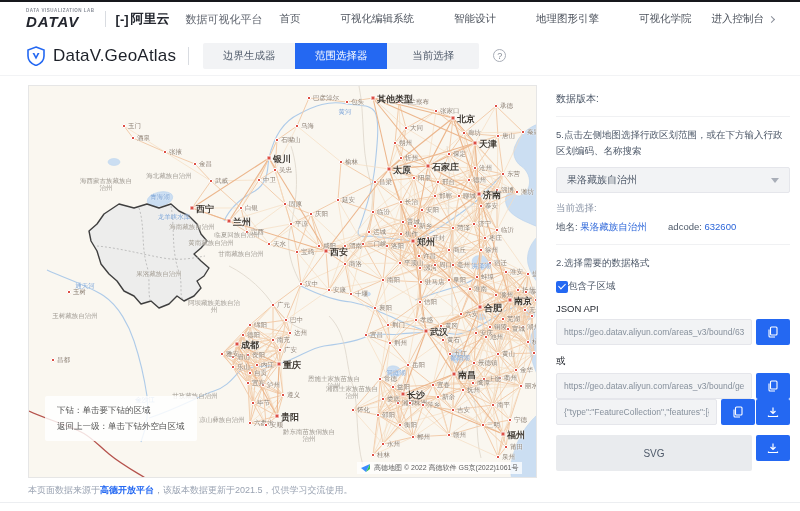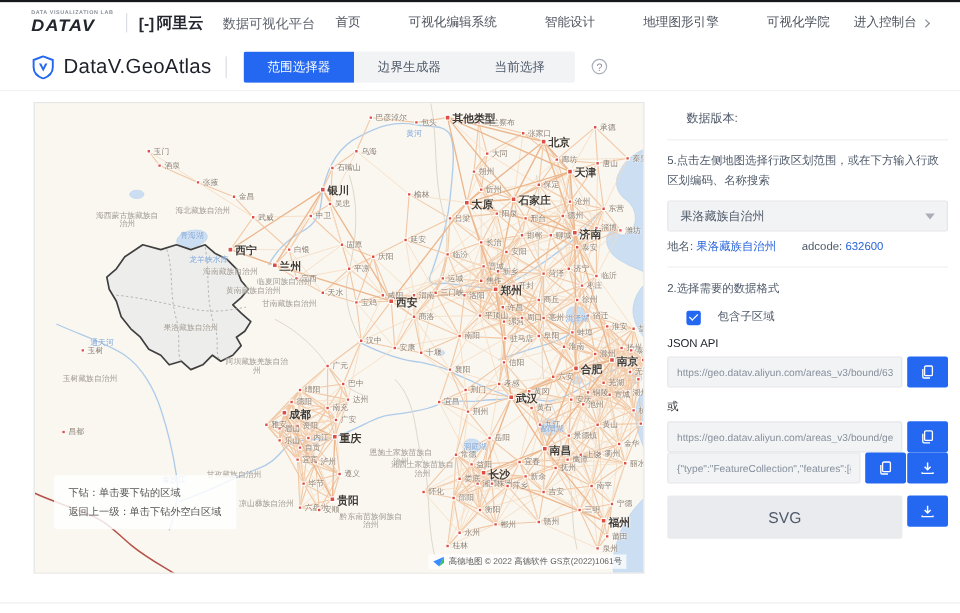--- a/index.html
+++ b/index.html
@@ -54,21 +54,21 @@
   .water-label { position:absolute; transform:translate(-50%,-50%); font-size:6.5px; color:#7fa6d6;
     white-space:nowrap; text-shadow:0 0 2px #fff; }
   .map-tip { position:absolute; left:16px; bottom:36px; background:rgba(255,255,255,.82);
     padding:7px 12px; font-size:8.5px; color:#555; line-height:1.8; border-radius:2px; }
   .map-tip b { font-weight:normal; color:#555; }
   .attribution { position:absolute; left:328px; bottom:3px; display:flex; align-items:center; gap:3px;
     background:rgba(255,255,255,.75); padding:1px 4px; font-size:7px; color:#595959; white-space:nowrap; }
 
   
   .sidebar { position:absolute; left:556px; top:92px; width:234px; }
-  .row { display:flex; align-items:center;margin-left:16px; }
+  .row { display:flex; align-items:center; }
   .side-label { font-size:10px; color:#4e5969; }
   .select-sm { margin-left:8px; width:116px; height:24px; background:#f2f3f5; border:1px solid #e5e6eb;
     border-radius:2px; display:flex; align-items:center; padding:0 8px; font-size:9.5px; color:#4e5969; cursor:pointer;}
   .select-full { width:234px; height:26px; background:#f2f3f5; border:1px solid #e5e6eb; border-radius:2px;
     display:flex; align-items:center; padding:0 10px; font-size:10px; color:#4e5969; cursor:pointer; }
   .chev-down { margin-left:auto; width:0; height:0; border-left:4px solid transparent; border-right:4px solid transparent;
     border-top:5px solid #a9aeb8; }
   .divider { height:1px; background:#f0f1f3; margin:10px 0; }
   .step-text { font-size:9.5px; color:#4e5969; line-height:1.7; }
   .muted { font-size:9.5px; color:#8a94a6; }
@@ -77,21 +77,21 @@
   .checkbox { width:12px; height:12px; background:#2468f2; border-radius:2px; position:relative; cursor:pointer; }
   .checkbox::after { content:""; position:absolute; left:3.5px; top:1px; width:3px; height:6px;
     border:solid #fff; border-width:0 1.5px 1.5px 0; transform:rotate(45deg); }
   .field-label { font-size:9.5px; color:#1d2129; margin:10px 0 5px; }
   .input-row { display:flex; gap:4px; align-items:stretch; }
   .text-input { flex:1; min-width:0; height:26px; background:#f2f3f5; border:1px solid #e5e6eb; border-radius:2px;
     font-size:8.5px; color:#86909c; padding:0 7px; font-family:"Liberation Sans",sans-serif; }
   .sq-btn { width:34px; height:26px; background:#2468f2; border:none; border-radius:2px; cursor:pointer;
     display:flex; align-items:center; justify-content:center; flex:0 0 auto; }
   .btn-pair { display:flex; gap:1px; flex:0 0 auto; }
-  .svg-btn { flex:1; height:36px; background:#e9ebee; border:none; border-radius:2px; font-size:13px;
+  .svg-btn { flex:1; height:36px; background:#e9ebee; border:none; border-radius:2px; font-size:10px;
     color:#4e5969; cursor:pointer; }
 
   
   .footer-note { position:absolute; left:28px; top:484px; font-size:9px; color:#9aa3b2; }
   .footer-note a { color:#2468f2; text-decoration:none; font-weight:bold; cursor:pointer; }
   .footer-line { position:absolute; left:0; top:502px; width:800px; border-top:1px solid #eceef1; }
 </style>
 </head>
 <body>
 
@@ -128,22 +128,22 @@
   <div class="header2">
     <div class="geo-logo">
       <svg width="20" height="20" viewBox="0 0 20 20">
         <path d="M10 1 L18 4 L18 10 C18 15 14 18 10 19.5 C6 18 2 15 2 10 L2 4 Z" fill="none" stroke="#2468f2" stroke-width="1.6"></path>
         <path d="M6.5 7 L10 13.5 L13.5 7 L11.6 7 L10 10.2 L8.4 7 Z" fill="#2468f2"></path>
       </svg>
       <span class="geo-title">DataV.GeoAtlas</span>
     </div>
     <div class="geo-divider"></div>
     <div class="tabs" id="tabs">
+        <div class="tab">边界生成器</div>
         <div class="tab active">范围选择器</div>
-        <div class="tab">边界生成器</div>
         <div class="tab">当前选择</div>
       </div>
     <div class="help-circle">?</div>
   </div>
 
   <div class="map-wrap">
     <svg class="map-svg" id="map-svg" width="509" height="393" viewBox="0 0 509 393">
       <rect x="0" y="0" width="509" height="393" fill="#faf7f0"></rect>
 
       <g fill="#cbdef2" stroke="#b9d2ec" stroke-width=".6">
@@ -1980,32 +1980,33 @@
     </div>
     <div class="divider"></div>
 
     <div class="step-text">5.点击左侧地图选择行政区划范围，或在下方输入行政区划编码、名称搜索</div>
 
     <div class="select-full" style="margin-top:8px;">
       <span>果洛藏族自治州</span>
       <span class="chev-down"></span>
     </div>
 
+    <div class="muted" style="margin-top:9px;">当前选择:</div>
     <div class="kv" style="margin-top:6px;">
       <span>地名:</span>
       <a>果洛藏族自治州</a>
       <span style="display:inline-block;width:16px;"></span>
       <span>adcode:</span>
       <a>632600</a>
     </div>
     <div class="divider"></div>
 
     <div class="step-text">2.选择需要的数据格式</div>
 
-    <div class="row" style="margin-top:9px; gap:14px;">
+    <div class="row" style="margin-top:9px; gap:0;">
       <div class="checkbox"></div>
       <span class="kv">包含子区域</span>
     </div>
 
     <div class="field-label">JSON API</div>
     <div class="input-row">
       <input class="text-input" value="https://geo.datav.aliyun.com/areas_v3/bound/632" style="">
       <button class="sq-btn">
         <svg width="12" height="12" viewBox="0 0 12 12">
           <rect x="3.5" y="1" width="6.5" height="8" rx="1" fill="none" stroke="#fff" stroke-width="1.1"></rect>
@@ -2047,14 +2048,17 @@
       <button class="svg-btn">SVG</button>
       <button class="sq-btn">
         <svg width="12" height="12" viewBox="0 0 12 12">
           <path d="M6,1.5 L6,7 M3.5,5 L6,7.5 L8.5,5" fill="none" stroke="#fff" stroke-width="1.2"></path>
           <path d="M1.5,9.5 L1.5,10.5 L10.5,10.5 L10.5,9.5" fill="none" stroke="#fff" stroke-width="1.2"></path>
         </svg>
       </button>
     </div>
   </div>
 
+  <div class="footer-note">
+    <span>本页面数据来源于</span><a>高德开放平台</a><span>，该版本数据更新于2021.5，仅供学习交流使用。</span>
+  </div>
   <div class="footer-line"></div>
 </div>
 
 </body></html>

